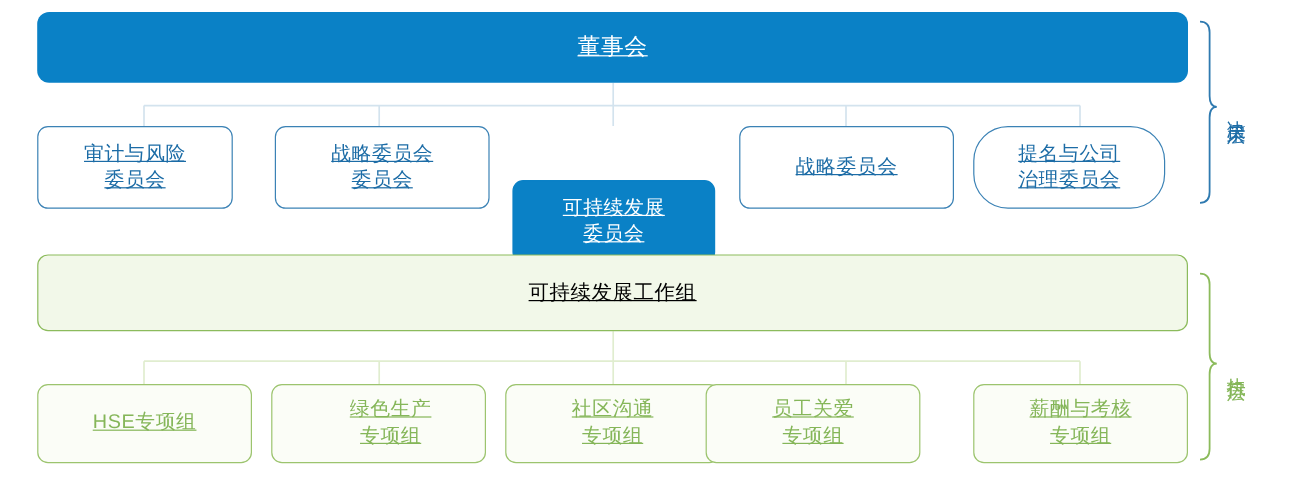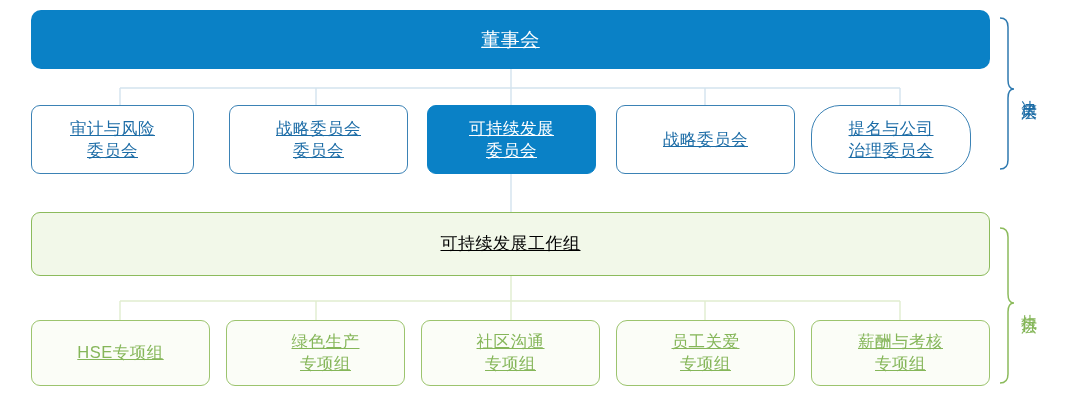--- a/index.html
+++ b/index.html
@@ -144,34 +144,34 @@
     <path d="M 1000 18 Q 1008 18 1008 27 L 1008 80 Q 1008 89 1014 89 Q 1008 89 1008 98 L 1008 160 Q 1008 169 1000 169" stroke="#2f7ab0" stroke-width="1.5" fill="none"></path>
     <path d="M 1000 228 Q 1008 228 1008 237 L 1008 294 Q 1008 303 1014 303 Q 1008 303 1008 312 L 1008 374 Q 1008 383 1000 383" stroke="#8cbb5c" stroke-width="1.5" fill="none"></path>
   </svg>
 
   <div class="node node-root">董事会</div>
 
   <div class="node node-committee" style="left:31px;  width:163px;">审计与风险
 委员会</div>
   <div class="node node-committee" style="left:229px; width:179px;">战略委员会
 委员会</div>
-  <div class="node node-committee active" style="left:427px; width:169px;">可持续发展
+  <div class="node node-committee active" style="left:427px; width:169px;margin-top:45px;">可持续发展
 委员会</div>
   <div class="node node-committee" style="left:616px; width:179px;">战略委员会</div>
   <div class="node node-committee" style="left:811px; width:160px;border-radius:29px;">提名与公司
 治理委员会</div>
 
   <div class="node node-workgroup">可持续发展工作组</div>
 
   <div class="node node-team" style="left:31px;  width:179px;">HSE专项组</div>
   <div class="node node-team" style="left:226px; width:179px;padding-left:20px;">绿色生产
 专项组</div>
   <div class="node node-team" style="left:421px; width:179px;">社区沟通
 专项组</div>
-  <div class="node node-team" style="left:616px; width:179px;border-radius:11px;">员工关爱
+  <div class="node node-team" style="left:588px; width:179px;">员工关爱
 专项组</div>
   <div class="node node-team" style="left:811px; width:179px;">薪酬与考核
 专项组</div>
 
   <div class="layer-label decision">决策层</div>
   <div class="layer-label execution">执行层</div>
 
 </div>
 
 </body></html>

